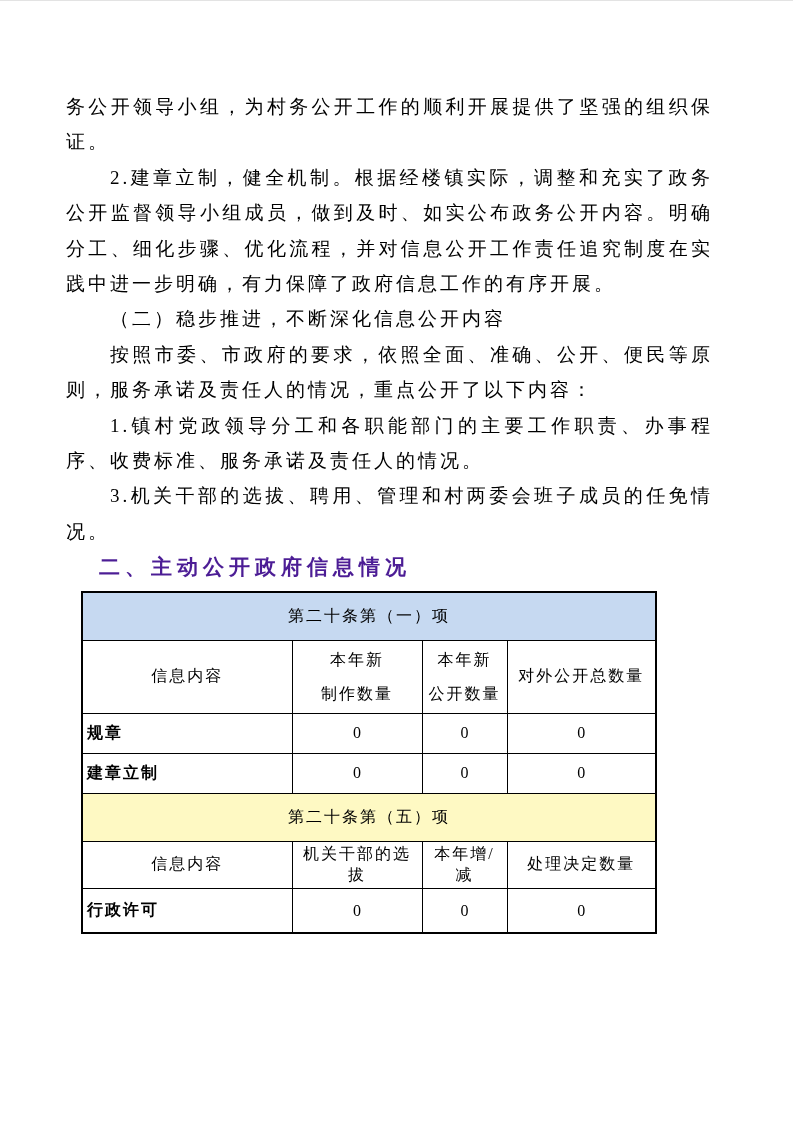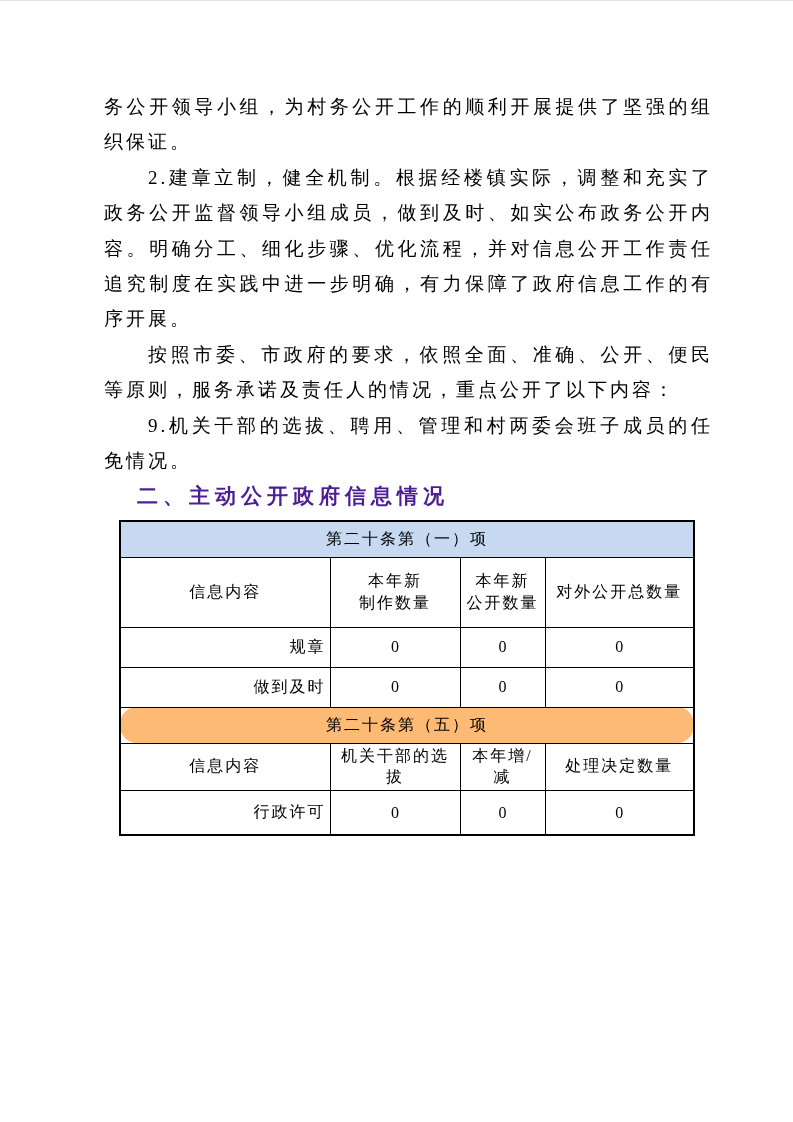--- a/index.html
+++ b/index.html
@@ -1,21 +1,21 @@
 <!DOCTYPE html>
 <html lang="zh"><head>
 <meta charset="utf-8">
 <style>
   html,body { margin:0; padding:0; background:#fff; }
   .page {
     position:relative;
     width:793px; height:1122px;
     background:#fff;
     box-sizing:border-box;
-    padding:88px 80px 0 104px;
+    padding:88px 80px 0 66px;
     border-top:1px solid #e3e3e3;
     overflow:hidden;
     color:#000;
   }
   .body-text {
     margin:0;
     font-family:"Liberation Serif","DejaVu Serif",serif;
     font-size:19px;
     line-height:35.4px;
     letter-spacing:3px;
@@ -45,40 +45,42 @@
   }
   table.report td {
     border:1.5px solid #000;
     box-sizing:border-box;
     padding:2px 4px;
     vertical-align:middle;
   }
   td.band {
     text-align:center;
     letter-spacing:2px;
-    height:36px;
+    height:48px;
   }
   tr.head-row-1 td { height:70px; }
   tr.head-row-2 td { height:46px; }
   tr.data-row-1 td { height:40px; }
   tr.data-row-2 td { height:45px; }
   td.th { text-align:center; letter-spacing:2px; }
-  td.th.two-line { white-space:pre-line; line-height:22px;margin-top:8px; }
-  td.row-label { text-align:right; padding-left:10px; letter-spacing:2px; }
+  td.th.two-line { white-space:pre-line; line-height:34px;margin-top:8px; }
+  td.row-label { text-align:left; padding-left:10px; letter-spacing:2px;font-weight:bold; }
   td.num { text-align:center; }
 </style>
 </head>
 <body>
 
 <div class="page">
 
   <p class="body-text">务公开领导小组，为村务公开工作的顺利开展提供了坚强的组织保证。</p>
   <p class="body-text indent">2.建章立制，健全机制。根据经楼镇实际，调整和充实了政务公开监督领导小组成员，做到及时、如实公布政务公开内容。明确分工、细化步骤、优化流程，并对信息公开工作责任追究制度在实践中进一步明确，有力保障了政府信息工作的有序开展。</p>
+  <p class="body-text indent">（二）稳步推进，不断深化信息公开内容</p>
   <p class="body-text indent">按照市委、市政府的要求，依照全面、准确、公开、便民等原则，服务承诺及责任人的情况，重点公开了以下内容：</p>
-  <p class="body-text indent">9.机关干部的选拔、聘用、管理和村两委会班子成员的任免情况。</p>
+  <p class="body-text indent">1.镇村党政领导分工和各职能部门的主要工作职责、办事程序、收费标准、服务承诺及责任人的情况。</p>
+  <p class="body-text indent">3.机关干部的选拔、聘用、管理和村两委会班子成员的任免情况。</p>
 
   <h2 class="section-heading">二、主动公开政府信息情况</h2>
 
   <div class="table-wrap">
     <table class="report">
       <colgroup>
         <col style="width:210px">
         <col style="width:130px">
         <col style="width:85px">
         <col style="width:149px">
@@ -95,27 +97,27 @@
 公开数量</td>
           <td class="th">对外公开总数量</td>
         </tr>
         <tr class="data-row-1">
           <td class="row-label">规章</td>
           <td class="num">0</td>
           <td class="num">0</td>
           <td class="num">0</td>
         </tr>
         <tr class="data-row-1">
-          <td class="row-label">做到及时</td>
+          <td class="row-label">建章立制</td>
           <td class="num">0</td>
           <td class="num">0</td>
           <td class="num">0</td>
         </tr>
         <tr>
-          <td class="band" colspan="4" style="background: #fdba74; border-radius: 17px;">第二十条第（五）项</td>
+          <td class="band" colspan="4" style="background: #fef9c3;">第二十条第（五）项</td>
         </tr>
         <tr class="head-row-2">
           <td class="th">信息内容</td>
           <td class="th">机关干部的选拔</td>
           <td class="th">本年增/减</td>
           <td class="th">处理决定数量</td>
         </tr>
         <tr class="data-row-2">
           <td class="row-label">行政许可</td>
           <td class="num">0</td>

